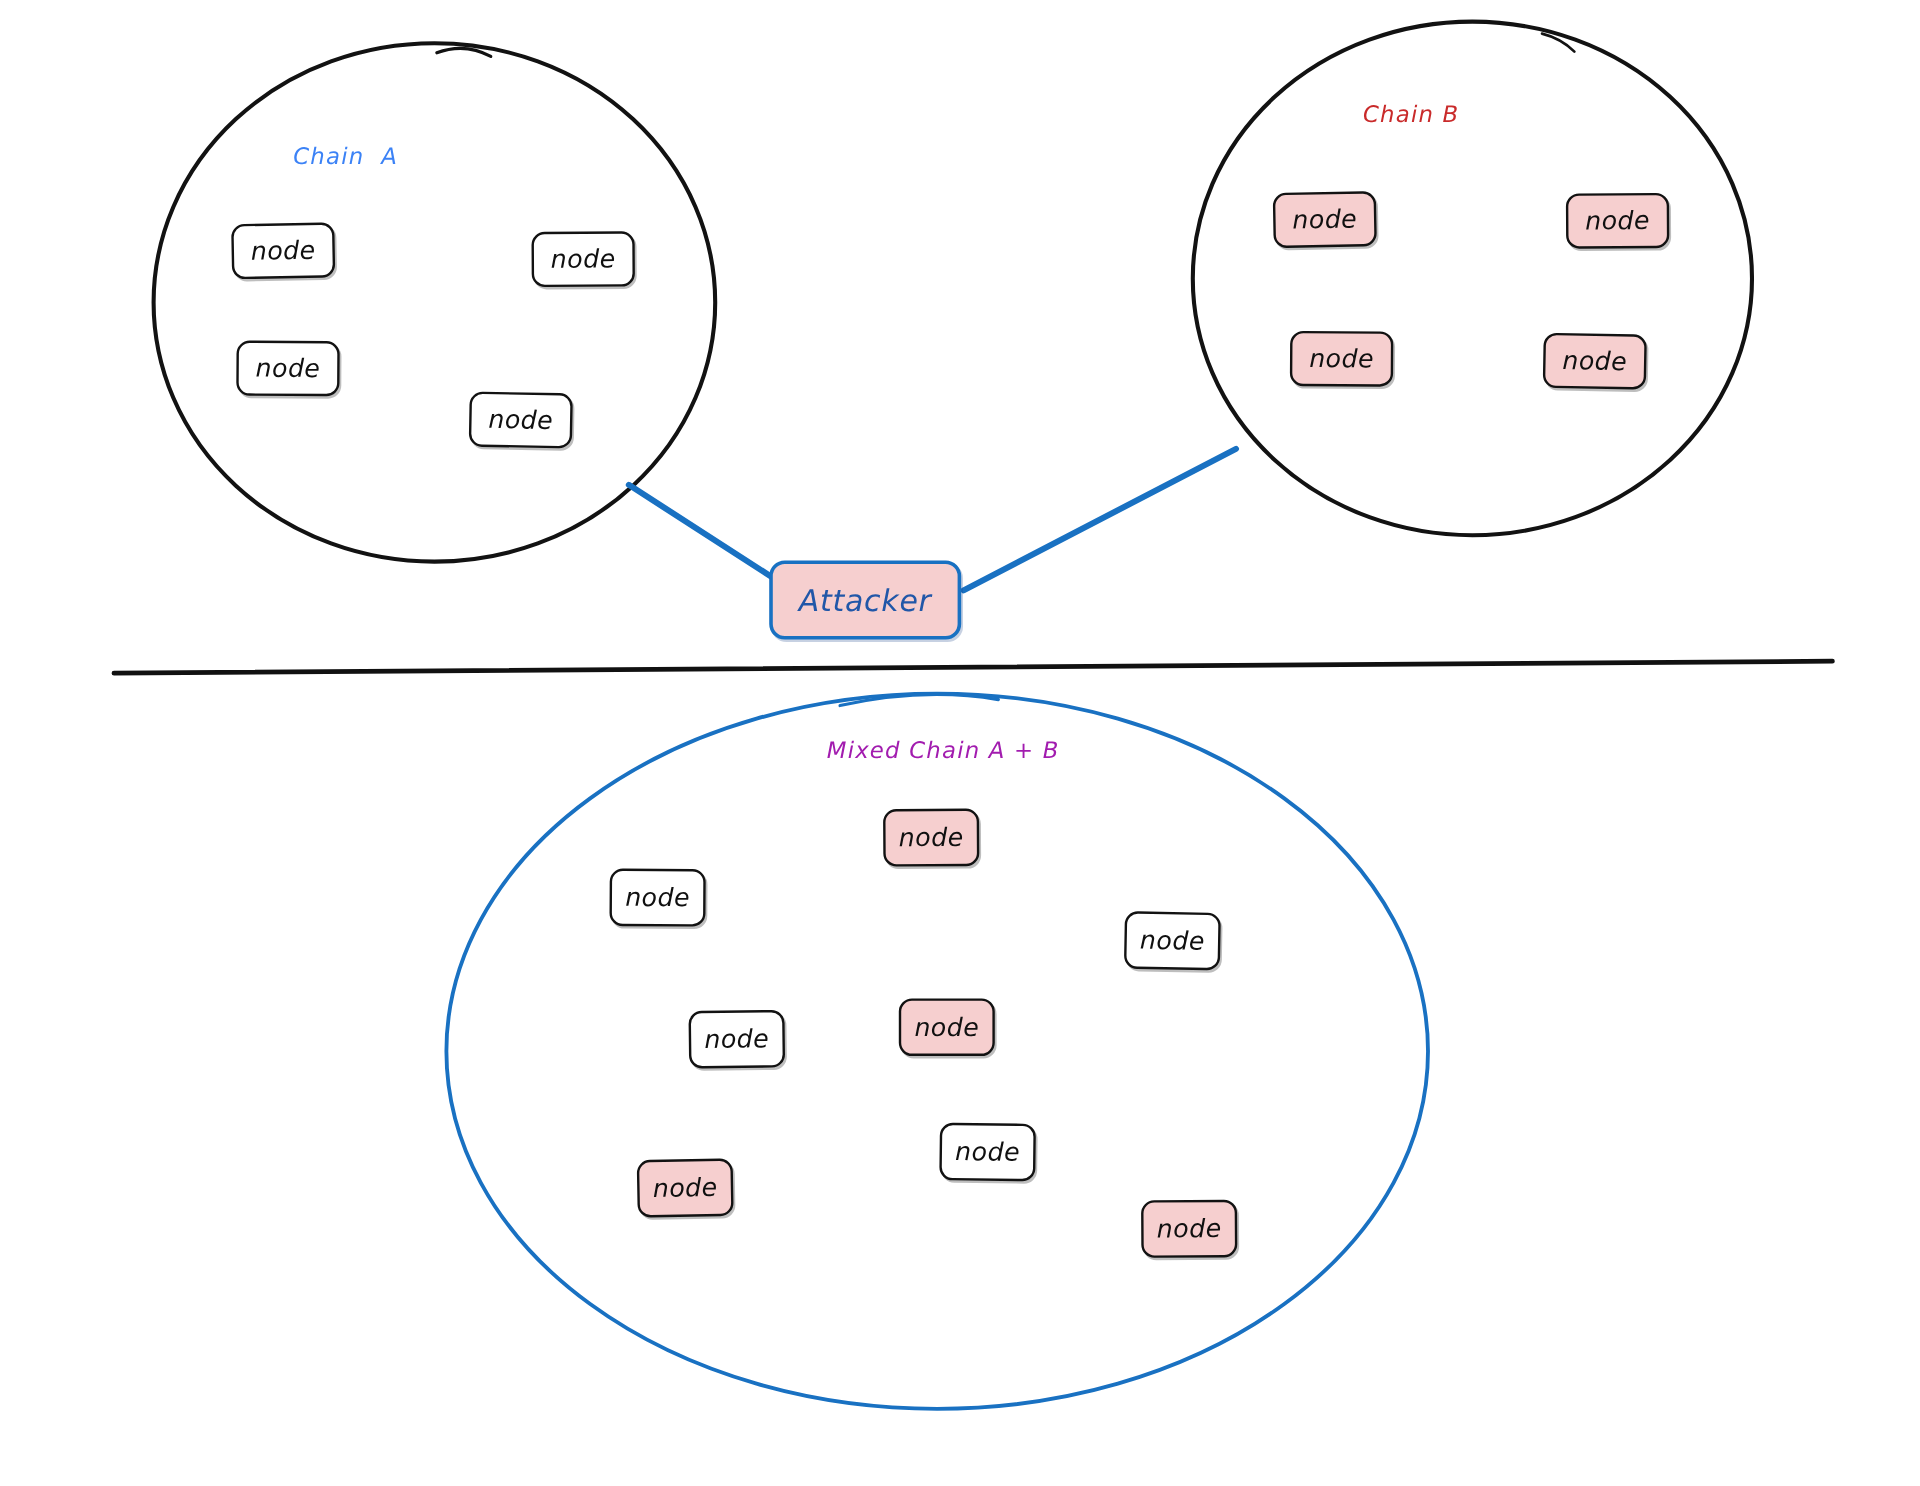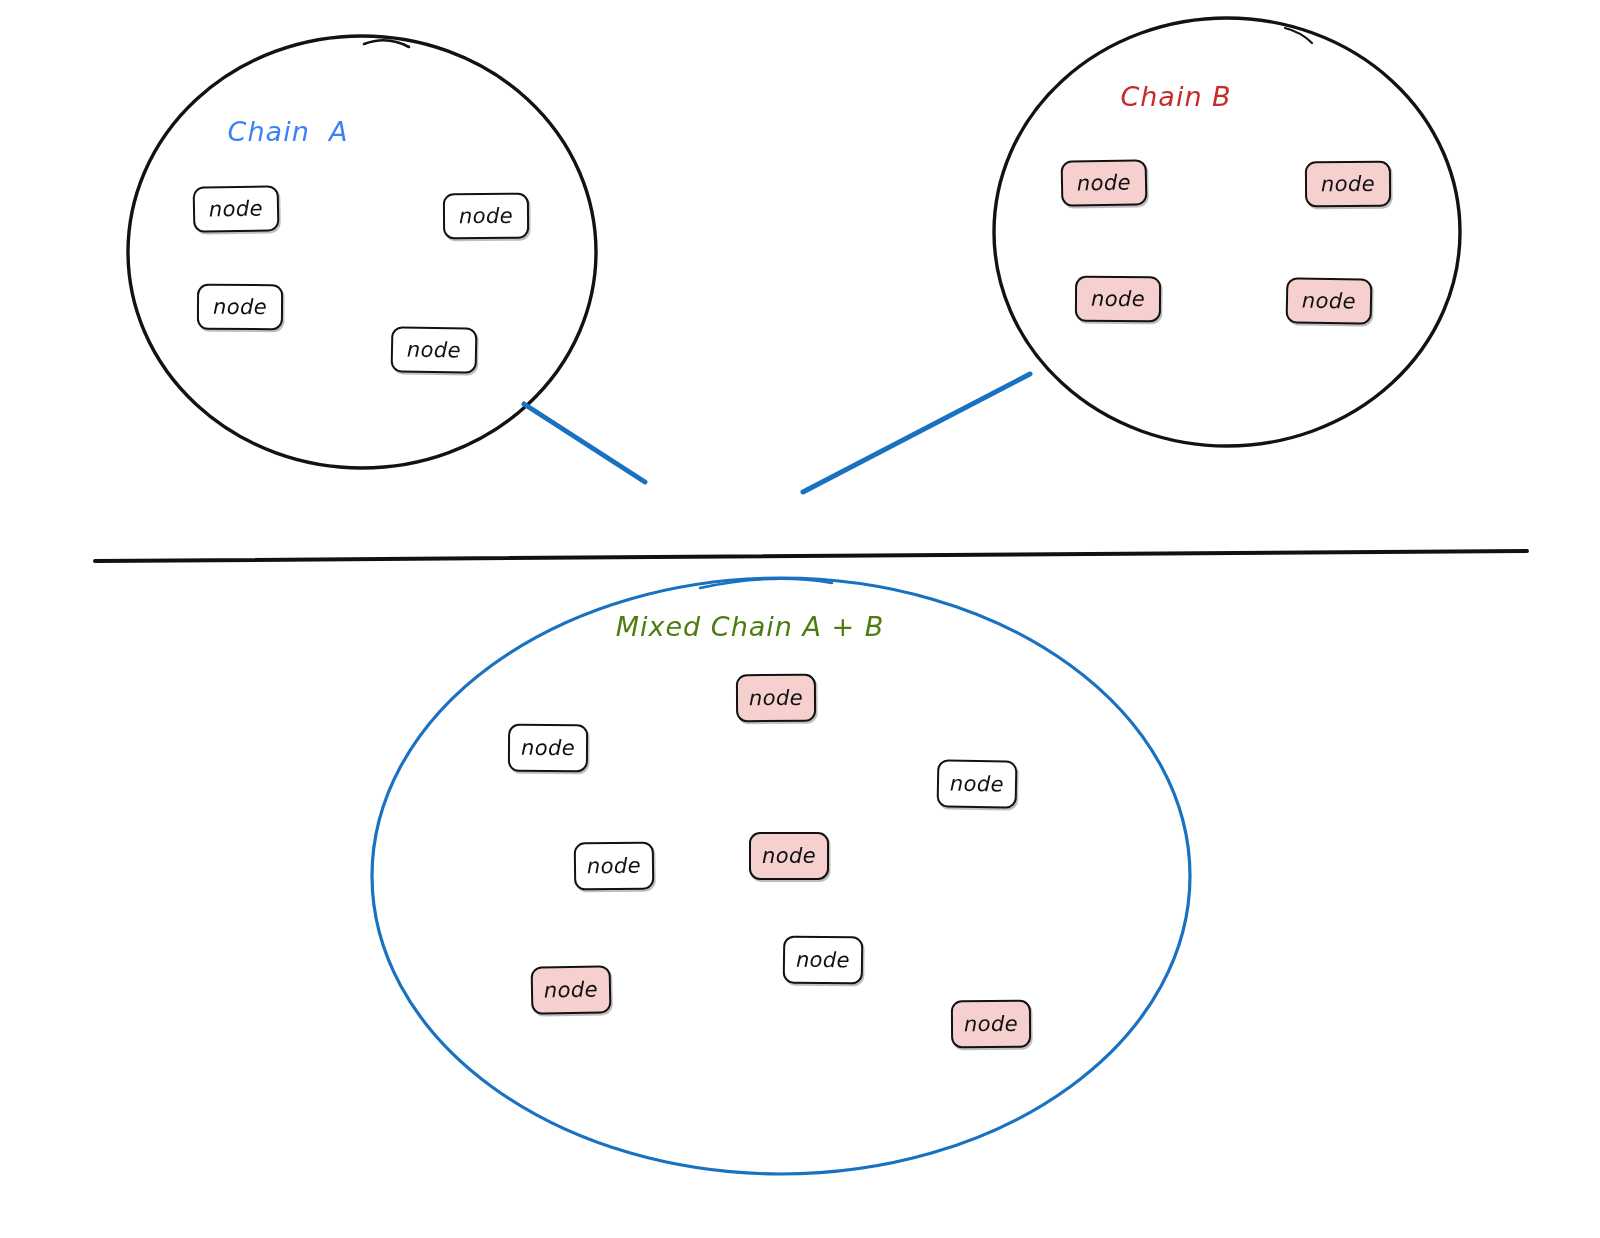--- a/index.html
+++ b/index.html
@@ -23,21 +23,21 @@
     left: 0;
     top: 0;
     width: 1600px;
     height: 1238px;
     overflow: visible;
   }
   .region-label {
     position: absolute;
     font-family: "DejaVu Sans", sans-serif;
     font-style: italic;
-    font-size: 27px;
+    font-size: 19px;
     letter-spacing: 1px;
     white-space: pre;
     transform: translate(-50%, -50%);
   }
   .label-chain-a { color: #1a1a1a; }
   .label-chain-b { color: #c92a2a; }
   .label-mixed   { color: #1971c2; }
 
   .node-box {
     position: absolute;
@@ -94,35 +94,36 @@
     <path id="sketch-mixed-overshoot" fill="none" stroke="#1971c2" stroke-width="2.6" stroke-linecap="round" d="M 700 588 C 745 578 790 576 832 583"></path>
 
     <line id="conn-0" stroke="#1971c2" stroke-width="5" stroke-linecap="round" x1="524" y1="404" x2="645" y2="482"></line>
     <line id="conn-1" stroke="#1971c2" stroke-width="5" stroke-linecap="round" x1="1030" y1="374" x2="803" y2="492"></line>
 
     <line id="divider-line" stroke="#111111" stroke-width="4" stroke-linecap="round" x1="95" y1="561" x2="1527" y2="551"></line>
   </svg>
 
   <div class="region-label label-chain-a" id="label-chain-a" style="left: 288px; top: 131px; color: #3b82f6;">Chain  A</div>
   <div class="region-label label-chain-b" id="label-chain-b" style="left: 1176px; top: 96px; color: rgb(201, 42, 42);">Chain B</div>
-  <div class="region-label label-mixed" id="label-mixed" style="left: 750px; top: 626px; color: #4d7c0f;">Mixed Chain A + B</div>
+  <div class="region-label label-mixed" id="label-mixed" style="left: 786px; top: 626px; color: #a21caf;">Mixed Chain A + B</div>
 
   <div id="nodes-host">
       <div class="node-box node-white" style="left: 236px; top: 209px; width: 86px; height: 46px; transform: translate(-50%, -50%) rotate(-1.05deg);">node</div>
       <div class="node-box node-white" style="left: 486px; top: 216px; width: 86px; height: 46px; transform: translate(-50%, -50%) rotate(-0.35deg);">node</div>
       <div class="node-box node-white" style="left: 240px; top: 307px; width: 86px; height: 46px; transform: translate(-50%, -50%) rotate(0.35deg);">node</div>
       <div class="node-box node-white" style="left: 434px; top: 350px; width: 86px; height: 46px; transform: translate(-50%, -50%) rotate(1.05deg);">node</div>
       <div class="node-box node-pink" style="left: 1104px; top: 183px; width: 86px; height: 46px; transform: translate(-50%, -50%) rotate(-1.05deg);">node</div>
       <div class="node-box node-pink" style="left: 1348px; top: 184px; width: 86px; height: 46px; transform: translate(-50%, -50%) rotate(-0.35deg);">node</div>
       <div class="node-box node-pink" style="left: 1118px; top: 299px; width: 86px; height: 46px; transform: translate(-50%, -50%) rotate(0.35deg);">node</div>
       <div class="node-box node-pink" style="left: 1329px; top: 301px; width: 86px; height: 46px; transform: translate(-50%, -50%) rotate(1.05deg);">node</div>
       <div class="node-box node-pink" style="left: 776px; top: 698px; width: 80px; height: 48px; transform: translate(-50%, -50%) rotate(-0.35deg);">node</div>
       <div class="node-box node-white" style="left: 548px; top: 748px; width: 80px; height: 48px; transform: translate(-50%, -50%) rotate(0.35deg);">node</div>
       <div class="node-box node-white" style="left: 977px; top: 784px; width: 80px; height: 48px; transform: translate(-50%, -50%) rotate(1.05deg);">node</div>
       <div class="node-box node-white" style="left: 614px; top: 866px; width: 80px; height: 48px; transform: translate(-50%, -50%) rotate(-0.7deg);">node</div>
       <div class="node-box node-pink" style="left: 789px; top: 856px; width: 80px; height: 48px; transform: translate(-50%, -50%) rotate(0deg);">node</div>
       <div class="node-box node-white" style="left: 823px; top: 960px; width: 80px; height: 48px; transform: translate(-50%, -50%) rotate(0.7deg);">node</div>
       <div class="node-box node-pink" style="left: 571px; top: 990px; width: 80px; height: 48px; transform: translate(-50%, -50%) rotate(-1.05deg);">node</div>
       <div class="node-box node-pink" style="left: 991px; top: 1024px; width: 80px; height: 48px; transform: translate(-50%, -50%) rotate(-0.35deg);">node</div>
     </div>
 
+  <div class="attacker-box" id="attacker-box" style="left: 721px; top: 500px; width: 160px; height: 66px; background: rgb(246, 207, 207); border-color: rgb(25, 113, 194); color: rgb(33, 87, 168);">Attacker</div>
 
 </div>
 
 </body></html>

